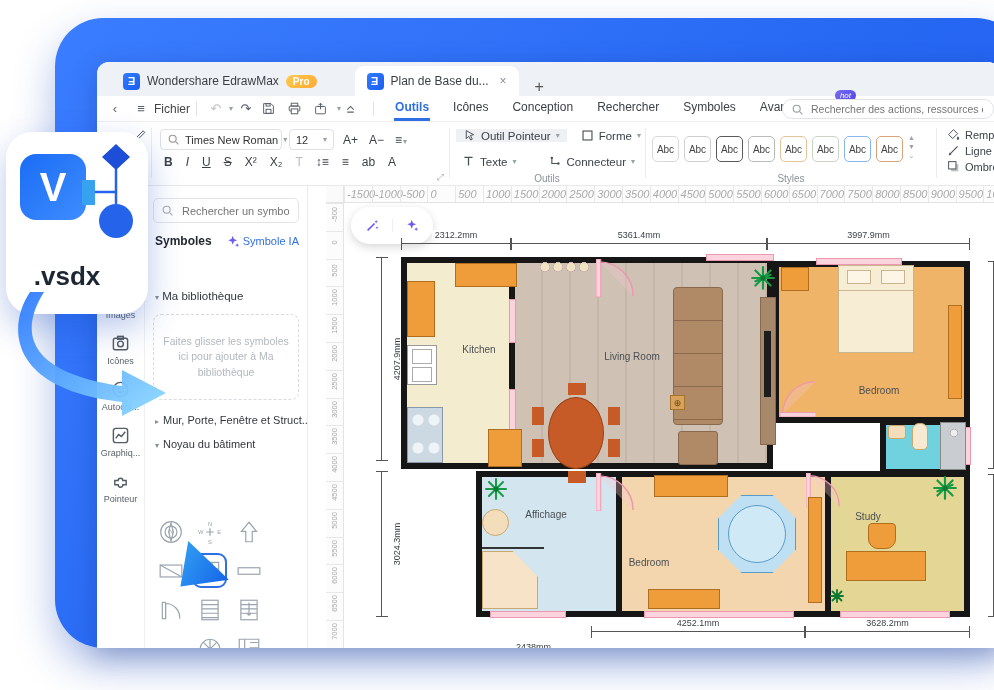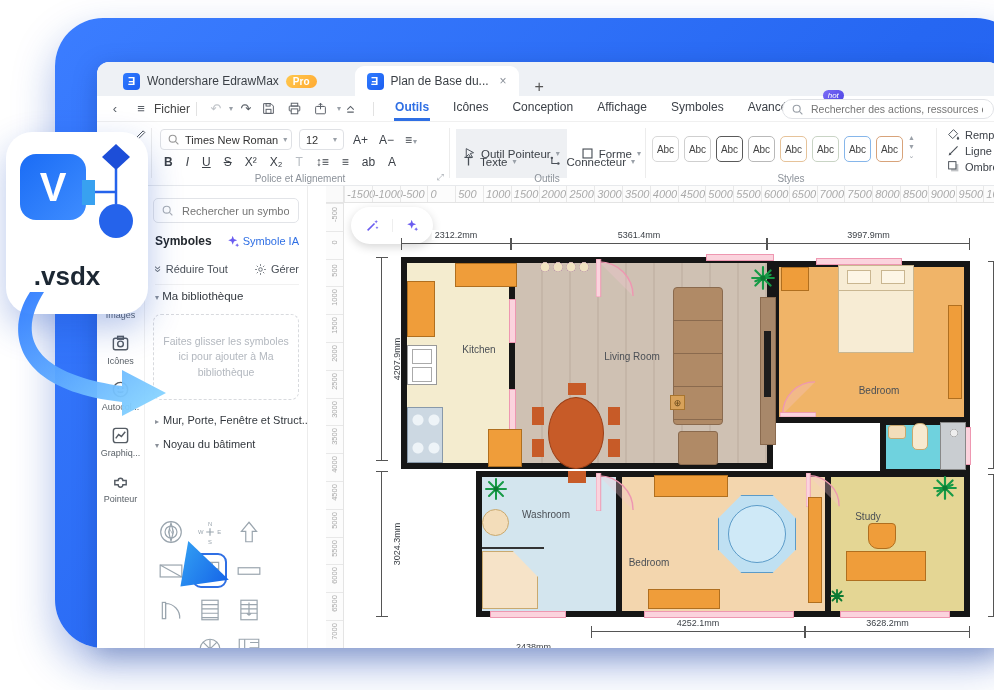--- a/index.html
+++ b/index.html
@@ -57,21 +57,21 @@
   .fontbox{display:flex;align-items:center;gap:5px;border:1px solid #dfe1e5;border-radius:4px;height:21px;
            padding:0 6px;font-size:11px;color:#333;white-space:nowrap;}
   .fontbox svg{width:10px;height:10px;color:#999;}
   .caret{color:#9aa0a8;font-size:8px;}
   .fbtn{font-size:12px;color:#3c4148;padding:0 2px;white-space:nowrap;}
   .fbtn .caret{margin-left:1px;}
   .b{font-weight:bold;} .i{font-style:italic;} .u{text-decoration:underline;} .s{text-decoration:line-through;}
   .mutedT{color:#b7bcc2;}
   .toolbtn{display:flex;align-items:center;gap:5px;font-size:11.5px;color:#3c4148;white-space:nowrap;}
   .toolbtn svg{width:13px;height:13px;color:#4a5058;}
-  .toolbtn.box{background:#eef0f3;border-radius:0;padding:18px 7px;}
+  .toolbtn.box{background:#eef0f3;border-radius:0;padding:0 7px;}
   .abcbox{width:27px;height:26px;border:1px solid #d9d9d9;border-radius:5px;display:flex;align-items:center;
           justify-content:center;font-size:10px;color:#444;background:#fff;flex:none;}
   .scrollcol{display:flex;flex-direction:column;gap:2px;color:#9aa0a8;font-size:7px;line-height:7px;align-items:center;}
   .fmt3{display:flex;flex-direction:column;gap:3px;}
   .fmt3 .toolbtn{font-size:11px;}
   .expand{position:absolute;font-size:9px;color:#9aa0a8;}
 
   
   .navstrip{position:absolute;left:0;top:124px;bottom:0;width:48px;background:#fff;border-right:1px solid #f0f0f0;
             display:flex;flex-direction:column;align-items:center;padding-top:10px;gap:14px;}
@@ -230,21 +230,21 @@
 
           <div class="menu-item">
             <span>Icônes</span>
           </div>
 
           <div class="menu-item">
             <span>Conception</span>
           </div>
 
           <div class="menu-item">
-            <span>Affichage</span>
+            <span>Rechercher</span>
           </div>
 
           <div class="menu-item">
             <span>Symboles</span>
           </div>
 
           <div class="menu-item">
             <span>Avancé</span>
           </div>
 
@@ -270,21 +270,21 @@
               <path d="M2 14c2 0 3-1 3-3l7.5-7.5 2 2L7 13c-2 2-3 1-5 1z" stroke="currentColor" fill="none" stroke-width="1.2"></path>
             </svg>
           </span>
         <span class="abs caret" style="left:44px;top:34px">▾</span>
         <div class="rcaption">ers</div>
       </div>
       <div class="rsep" style="left:54px"></div>
 
       <div class="rgroup" style="left:55px;width:296px">
         <div class="rrow" style="left:8px;top:7px">
-          <span class="fontbox" style="width:132px">
+          <span class="fontbox" style="width:122px">
             <span>
                 <svg viewBox="0 0 16 16" style="width: 13px; height: 13px; display: block;">
                   <circle cx="7" cy="7" r="4.3" stroke="currentColor" fill="none" stroke-width="1.4"></circle>
                   <line x1="10.4" y1="10.4" x2="14" y2="14" stroke="currentColor" stroke-width="1.4"></line>
                 </svg>
               </span>
             <span style="flex:1">Times New Roman</span>
               <span class="caret">▾</span>
           </span>
           <span class="fontbox" style="width:45px">
@@ -302,21 +302,20 @@
             <span class="fbtn u">U</span>
             <span class="fbtn s">S</span>
             <span class="fbtn">X²</span>
             <span class="fbtn">X₂</span>
             <span class="fbtn mutedT">T</span>
             <span class="fbtn">↕≡</span>
             <span class="fbtn">≡</span>
             <span class="fbtn">ab</span>
             <span class="fbtn">A</span>
           </div>
-        <div class="rcaption">Police et Alignement</div>
         <span class="expand" style="right:4px;bottom:3px">⤢</span>
       </div>
       <div class="rsep" style="left:352px"></div>
 
       <div class="rgroup" style="left:353px;width:194px">
         <div class="rrow" style="left:6px;top:7px;gap:14px">
           <span class="toolbtn box">
             <span>
                 <svg viewBox="0 0 16 16" style="width: 13px; height: 13px; display: block;">
                   <path d="M4 2l9 5-4 1 2.5 4.5-2 1L7 9l-3 3z" stroke="currentColor" fill="none" stroke-width="1.2"></path>
@@ -505,35 +504,20 @@
       <div class="phead">
         <b>Symboles</b>
         <span class="ai-link">
           <span>
               <svg viewBox="0 0 16 16" style="width: 13px; height: 13px; display: block;">
                 <path d="M7 1l1.5 4L12.5 6.5 8.5 8 7 12 5.5 8 1.5 6.5 5.5 5z" fill="currentColor"></path>
                 <path d="M12.5 10l.7 1.8 1.8.7-1.8.7-.7 1.8-.7-1.8-1.8-.7 1.8-.7z" fill="currentColor"></path>
               </svg>
             </span>
           <span>Symbole IA</span>
-          </span>
-      </div>
-      <div class="prow">
-        <span class="g">
-          <span class="rot90">»</span>
-          <span>Réduire Tout</span>
-          </span>
-        <span class="g">
-          <span>
-              <svg viewBox="0 0 16 16" style="width: 13px; height: 13px; display: block;">
-                <circle cx="8" cy="8" r="2.2" stroke="currentColor" fill="none" stroke-width="1.2"></circle>
-                <path d="M8 1.5v2M8 12.5v2M1.5 8h2M12.5 8h2M3.4 3.4l1.4 1.4M11.2 11.2l1.4 1.4M12.6 3.4l-1.4 1.4M4.8 11.2l-1.4 1.4" stroke="currentColor" stroke-width="1.2"></path>
-              </svg>
-            </span>
-          <span>Gérer</span>
           </span>
       </div>
       <div class="mylib">
         <span class="tri" style="color:#8a9099;font-size:8px">▾</span> <span>Ma bibliothèque</span>
       </div>
       <div class="dropbox">
         <span>Faites glisser les symboles ici pour ajouter à Ma bibliothèque</span>
       </div>
       <div class="cats">
 
@@ -875,21 +859,21 @@
         <div class="plant" style="left:140px;top:274px;width:24px;height:24px"><svg viewBox="0 0 24 24">
               <g stroke="#169a46" stroke-width="2" stroke-linecap="round">
                 <path d="M12 2v20M2 12h20M5 5l14 14M19 5L5 19"></path>
               </g>
               <circle cx="12" cy="12" r="2.4" fill="#0d7a33"></circle>
             </svg></div>
         <div class="furn" style="left:138px;top:306px;width:27px;height:27px;background:#f3ddba;border:1px solid #c9a96f;border-radius:50%"></div>
         <div class="furn" style="left:138px;top:344px;width:62px;height:2px;background:#333"></div>
         <div class="furn" style="left:138px;top:348px;width:56px;height:58px;background:#f6e3c8;border:1px solid #c9a96f;
              clip-path:polygon(0 0,55% 0,100% 45%,100% 100%,0 100%)"></div>
-        <div class="rlabel" style="left:166px;top:306px;width:72px">Washroom</div>
+        <div class="rlabel" style="left:166px;top:306px;width:72px">Affichage</div>
 
         <div class="furn" style="left:310px;top:272px;width:74px;height:22px;background:#ef9d3a;border:1px solid #b06f1f"></div>
         <div class="furn" style="left:374px;top:292px;width:78px;height:78px;background:#bfe0f2;border:1.5px solid #5b9bc8;
              clip-path:polygon(30% 0,70% 0,100% 30%,100% 70%,70% 100%,30% 100%,0 70%,0 30%)">
           <div style="position:absolute;inset:9px;border:1px solid #5b9bc8;border-radius:50%;background:#cfe9f7"></div>
         </div>
         <div class="furn" style="left:304px;top:386px;width:72px;height:20px;background:#ef9d3a;border:1px solid #b06f1f"></div>
         <div class="rlabel" style="left:270px;top:354px;width:70px">Bedroom</div>
 
         <div class="plant" style="left:588px;top:272px;width:26px;height:26px"><svg viewBox="0 0 24 24">

